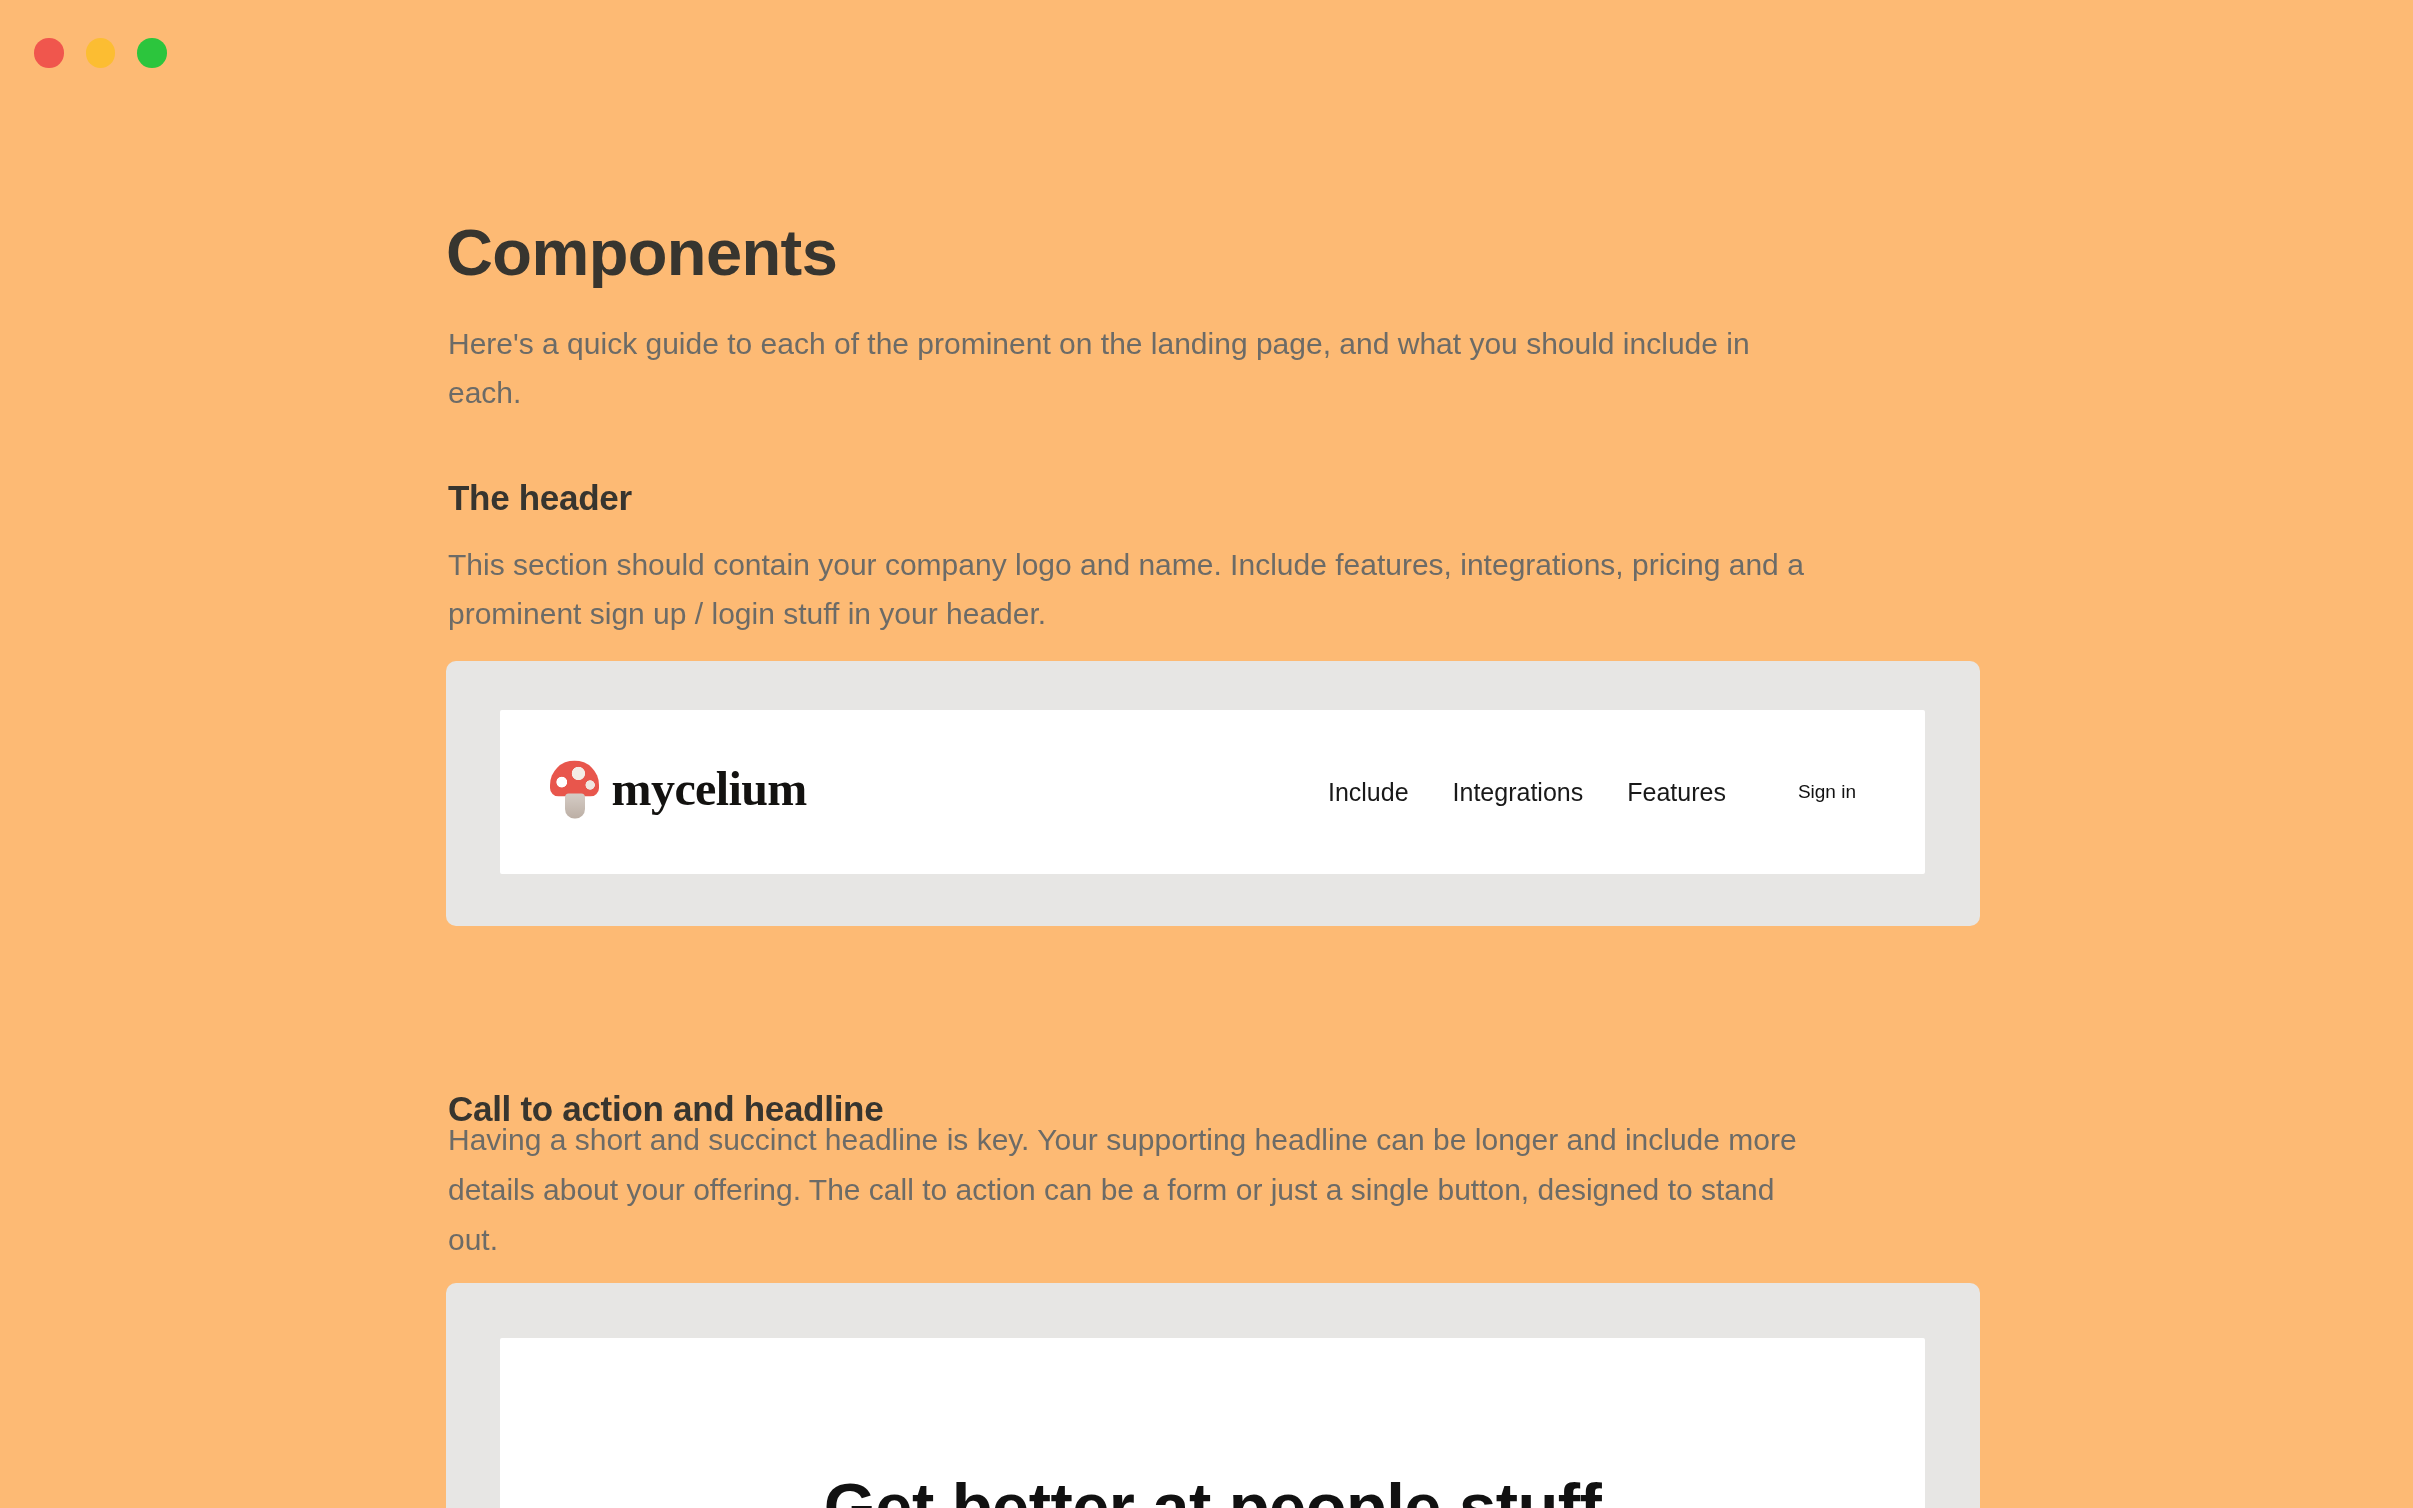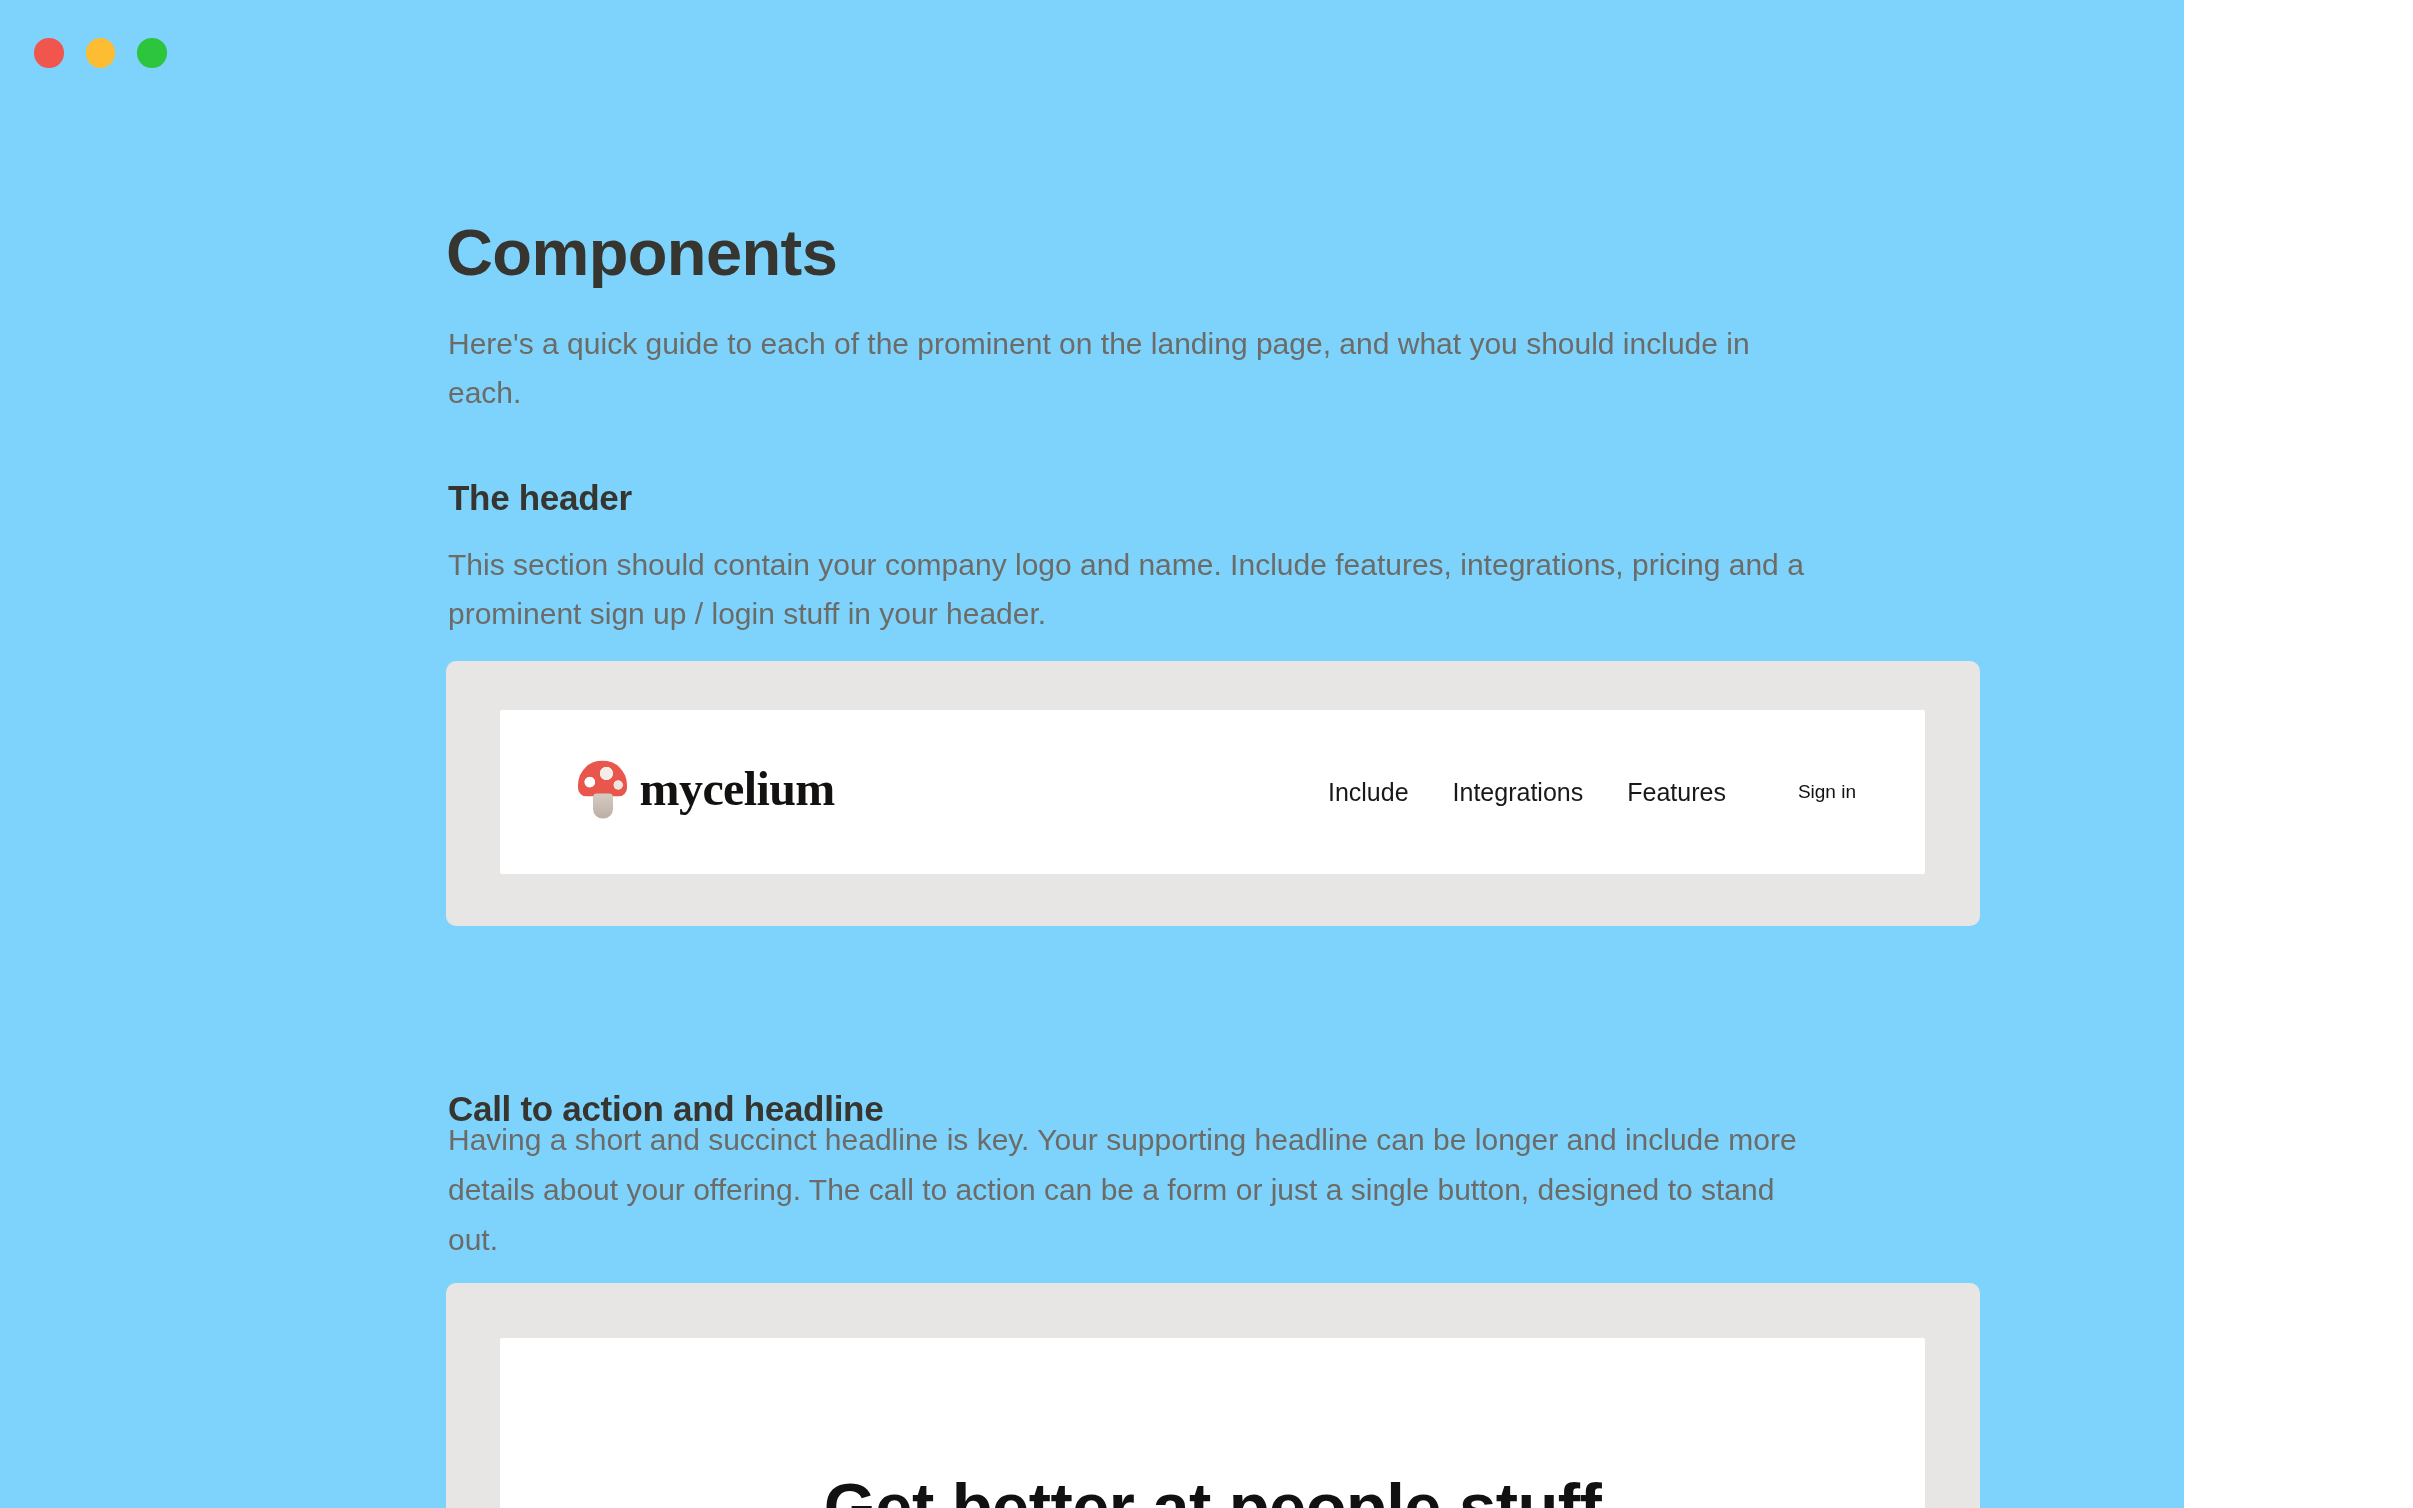--- a/index.html
+++ b/index.html
@@ -1,23 +1,23 @@
 <!DOCTYPE html>
 <html style="font-size:10px"><head>
 <meta charset="utf-8">
 <style>
   * { margin: 0; padding: 0; box-sizing: border-box; }
   html, body { background: #ffffff; }
   body { font-family: "Liberation Sans", "DejaVu Sans", sans-serif; }
 
   .page {
     position: relative;
-    width: 2184px;
+    width: 2413px;
     height: 1508px;
-    background: #7dd3fc;
+    background: #fdba74;
     overflow: hidden;
   }
 
   
   .traffic-lights {
     position: absolute;
     top: 38px; left: 34px;
     display: flex;
     gap: 22px;
   }
@@ -80,21 +80,21 @@
     position: absolute;
     left: 54px; right: 55px;
     background: #ffffff;
     border-radius: 1.9px;
   }
   .band-1 {
     top: 49px; height: 164px;
     display: flex;
     align-items: center;
     justify-content: space-between;
-    padding: 0 69px 0 78px;
+    padding: 0 69px 0 50px;
   }
   .band-2 {
     top: 55px; height: 334px;
     text-align: center;
   }
 
   
   .logo {
     display: flex;
     align-items: center;

